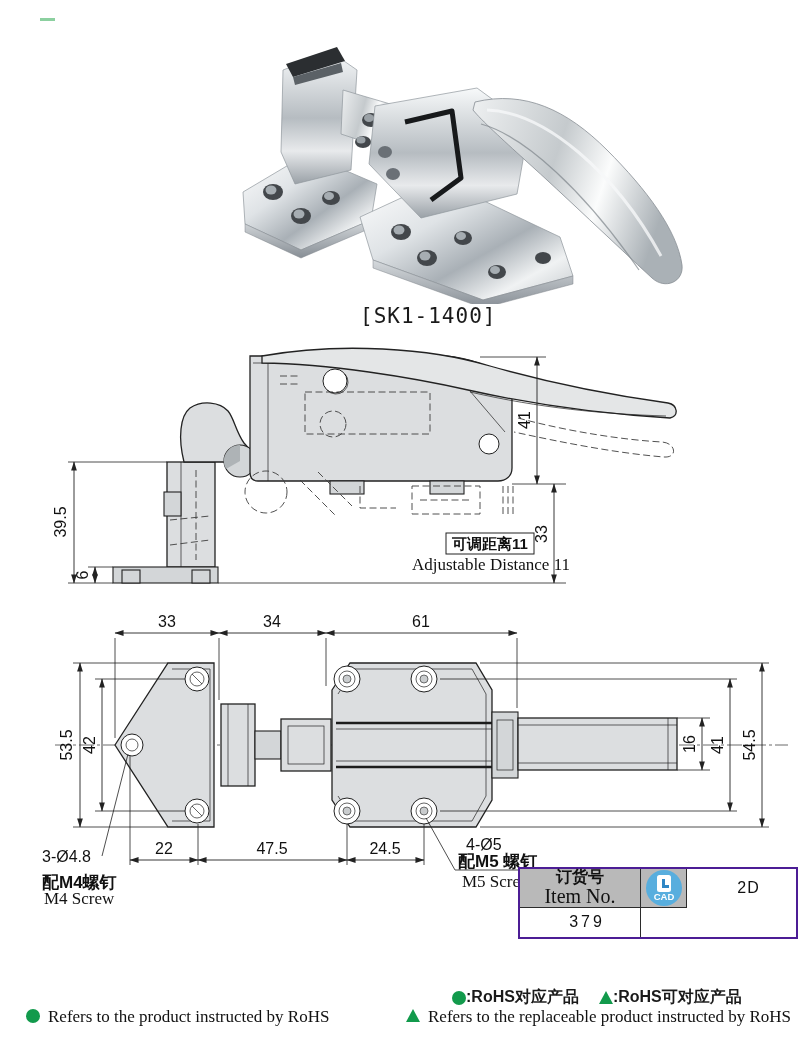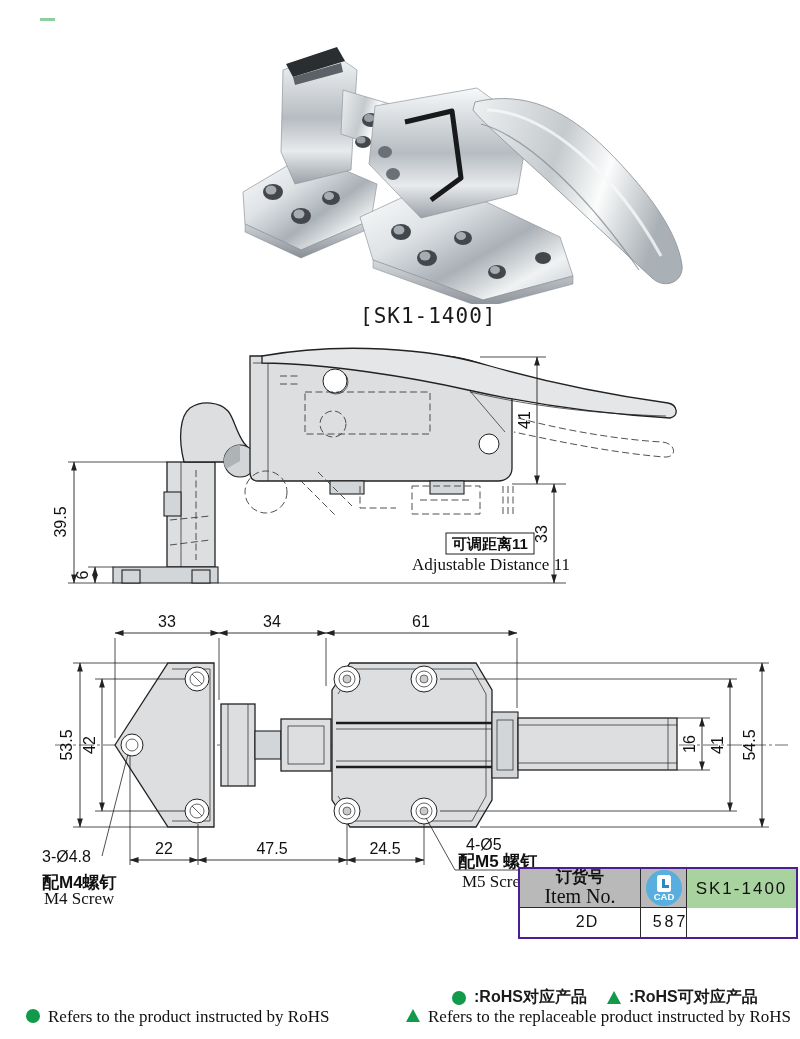--- a/index.html
+++ b/index.html
@@ -40,21 +40,21 @@
   .spec-table .cell.last-row{border-bottom:none;}
   .hdr{background:#b9b9b9;}
   .hdr .cn{font-size:16px;font-weight:bold;}
   .hdr .en{font-family:"Liberation Serif",serif;font-size:20px;}
   .cell-green{background:#a8d39e;font-size:17px;letter-spacing:2px;}
   .cell-val{font-size:16px;letter-spacing:1px;padding-left:14px;}
 
   
   .legend-cn{left:452px;top:987px;width:346px;display:flex;gap:20px;
              font-size:16px;font-weight:bold;color:#1a1a1a;white-space:nowrap;}
-  .legend-cn .item{display:flex;align-items:center;gap:8px;}
+  .legend-cn .item{display:flex;align-items:center;gap:0;}
   .legend-en{top:1007px;font-family:Liberation Serif, serif;font-size:17px;
              color:#111;white-space:nowrap;}
   .dot{display:inline-block;width:14px;height:14px;border-radius:50%;background:#129a4c;}
   .tri{display:inline-block;width:0;height:0;border-left:7px solid transparent;
        border-right:7px solid transparent;border-bottom:13px solid #129a4c;}
   .leg-gap{display:inline-block;width:8px;}
 </style>
 </head>
 <body>
 
@@ -358,23 +358,22 @@
     <span class="en">Item No.</span>
   </div>
   <div class="cell hdr">
     <svg width="38" height="38" viewBox="0 0 38 38">
       <circle cx="19" cy="19" r="18" fill="#58aede"></circle>
       <rect x="12" y="6" width="14" height="17" rx="2.5" fill="#ffffff"></rect>
       <path d="M17,10 L20,10 L20,16 L24,16 L24,19 L17,19 Z" fill="#2f86c4"></path>
       <text x="19" y="31" text-anchor="middle" font-size="9.5" font-weight="bold" fill="#ffffff" font-family="Liberation Sans, sans-serif">CAD</text>
     </svg>
   </div>
-  <div class="cell cell-green last-row">SK1-1400</div>
   <div class="cell cell-val last-row">2D</div>
-  <div class="cell cell-val last-row" style="letter-spacing:3px">587</div>
+  <div class="cell cell-val last-row" style="letter-spacing:3px">379</div>
 </div>
 
 <div class="abs legend-cn">
   <span class="item">
     <span class="dot"></span>
     <span>:RoHS对应产品</span>
   </span>
   <span class="item">
     <span class="tri"></span>
     <span>:RoHS可对应产品</span>

